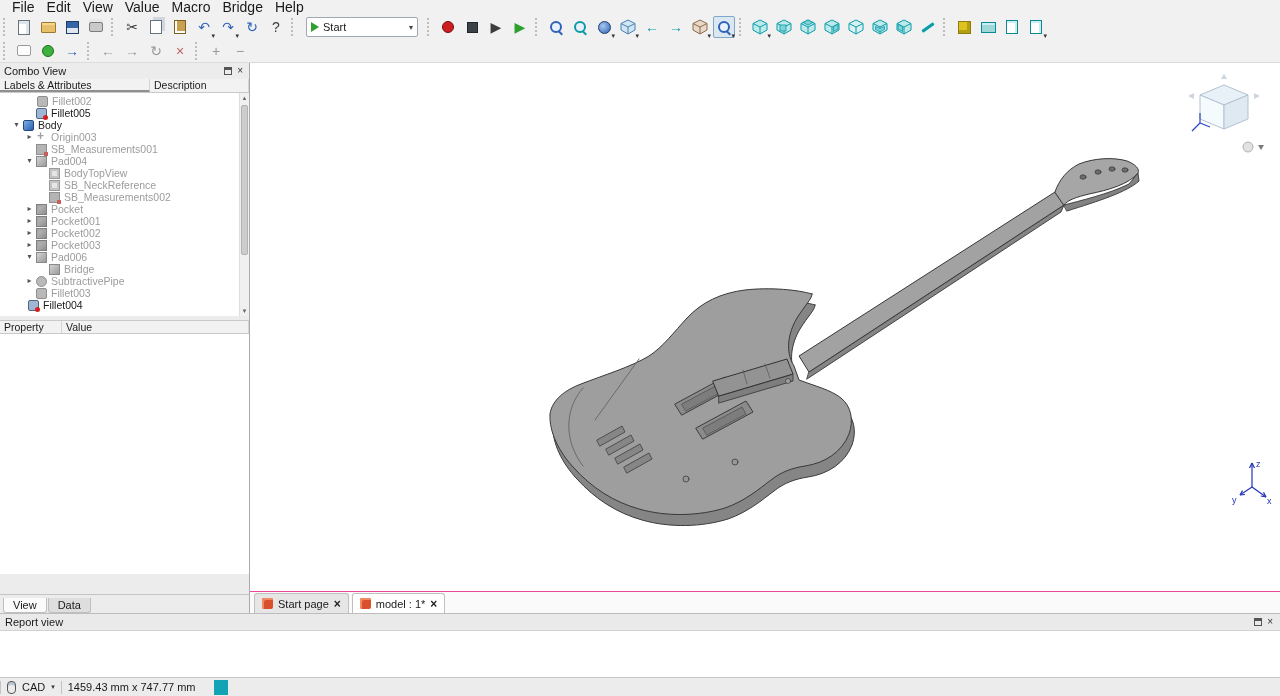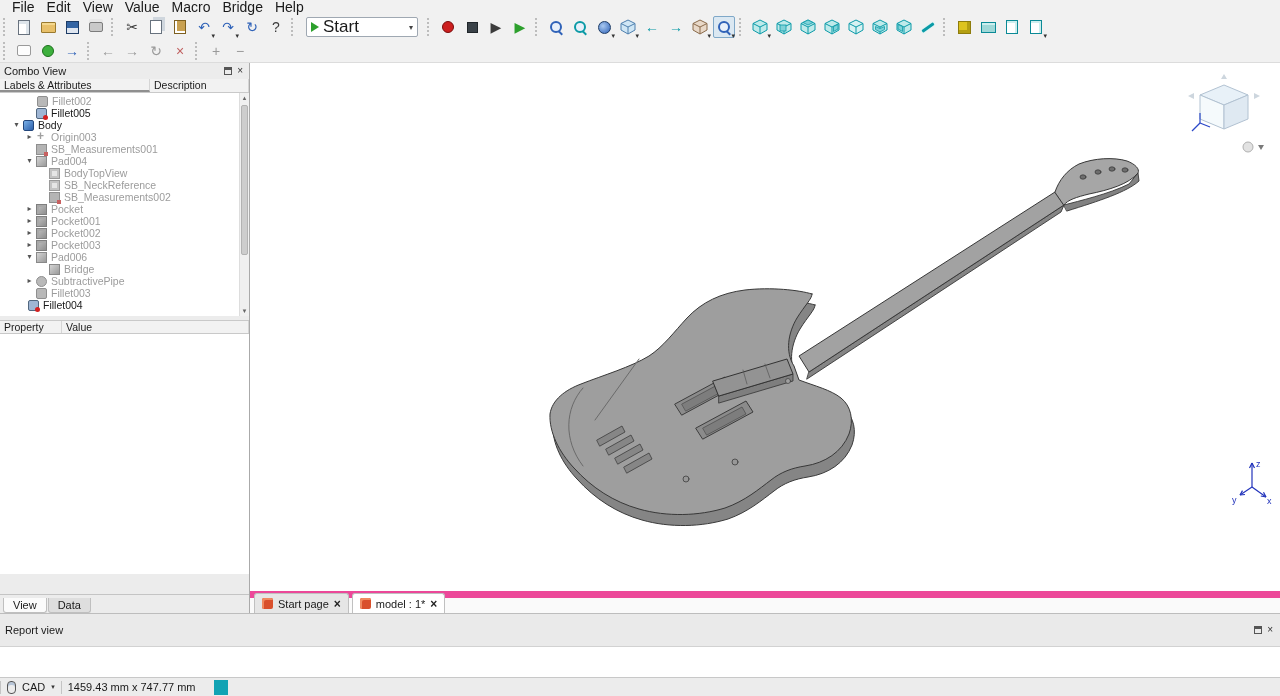--- a/index.html
+++ b/index.html
@@ -40,21 +40,21 @@
   .mi-ok { width:12px; height:12px; border-radius:50%; background:#3db03d; border:1px solid #1d701d; }
   .mi-zoom, .mi-zoomsel { position:relative; width:14px; height:14px; }
   .mi-zoom::before, .mi-zoomsel::before { content:""; position:absolute; left:1px; top:1px; width:8px; height:8px; border:2px solid #2f62b8; border-radius:50%; background:#e8f0fa; }
   .mi-zoom::after, .mi-zoomsel::after { content:""; position:absolute; right:0; bottom:0; width:5px; height:2px; background:#2f62b8; transform:rotate(45deg); }
   .mi-zoomsel::before { border-color:#0b9aa6; }
   .mi-zoomsel::after { background:#0b9aa6; }
   .mi-measure { width:14px; height:3px; background:#0b9aa6; transform:rotate(-35deg); border-radius:1px; box-shadow:0 0 0 1px #dff4f4; }
 
   .wb-combo { display:flex; align-items:center; gap:4px; width:112px; height:20px; border:1px solid #9fa8b2; border-radius:2px; background:#fff; margin:0 6px; padding:0 4px; }
   .wb-combo .wb-ico { width:0; height:0; border-left:8px solid #2da02d; border-top:5px solid transparent; border-bottom:5px solid transparent; }
-  .wb-combo .wb-label { flex:1; font-size:17px; }
+  .wb-combo .wb-label { flex:1; font-size:11px; }
   .wb-caret { font-size:8px; color:#444; }
 
   .cube-svg { display:block; }
 
   
   .main { position:absolute; left:0; top:63px; width:1280px; height:550px; display:flex; }
 
   
   .combo { width:250px; height:550px; background:#ececec; border-right:1px solid #aaa; position:relative; }
   .cv-title { height:16px; display:flex; align-items:center; padding:0 4px; font-size:11px; background:#ececec; }
@@ -99,29 +99,29 @@
   .prop-body { height:240px; background:#fff; }
   .cv-bottom { position:absolute; left:0; right:0; bottom:0; height:19px; background:#ececec; display:flex; align-items:flex-end; padding-left:3px; gap:1px; border-top:1px solid #c4c4c4; }
   .cvb-tab { padding:1px 9px; font-size:11px; border:1px solid #bfbfbf; border-top:none; border-radius:0 0 3px 3px; background:#dedede; }
   .cvb-tab.active { background:#fbfbfb; }
 
   
   .viewport { position:relative; flex:1; height:550px; background:#ffffff; overflow:hidden; }
   .scene { position:absolute; left:0; top:0; }
   .navcube { position:absolute; right:12px; top:8px; }
   .axiscross { position:absolute; right:6px; bottom:108px; }
-  .doc-tabs { position:absolute; left:0; right:0; bottom:0; height:22px; background:#fafafa; border-top:7px solid #ec4899; display:flex; align-items:flex-end; padding-left:4px; gap:3px; }
+  .doc-tabs { position:absolute; left:0; right:0; bottom:0; height:22px; background:#fafafa; border-top:1px solid #ec4899; display:flex; align-items:flex-end; padding-left:4px; gap:3px; }
   .dtab { display:flex; align-items:center; gap:5px; height:20px; padding:0 7px; border:1px solid #c0c0c0; border-bottom:none; border-radius:3px 3px 0 0; background:#e6e6e6; font-size:11px; }
   .dtab.active { background:#ffffff; }
   .fc-ico { width:11px; height:11px; background:#d9502c; border-radius:2px; box-shadow:inset 2px 2px 0 #f08a60; }
   .tclose { font-size:12px; line-height:10px; color:#222; font-weight:bold; cursor:default; }
 
   
   .report { position:absolute; left:0; top:613px; width:1280px; height:64px; background:#fff; border-top:1px solid #bdbdbd; }
-  .report-title { height:16px; background:#eaeaea; display:flex; align-items:center; padding:16px 5px; font-size:11px; border-bottom:1px solid #d2d2d2; }
+  .report-title { height:16px; background:#eaeaea; display:flex; align-items:center; padding:8px 5px; font-size:11px; border-bottom:1px solid #d2d2d2; }
   .report-title .spacer { flex:1; }
   .report-body { height:47px; background:#ffffff; }
 
   
   .statusbar { position:absolute; left:0; top:677px; width:1280px; height:19px; background:#ececec; border-top:1px solid #c8c8c8; display:flex; align-items:center; font-size:11px; }
   .sb-msg { padding-left:6px; flex:1; white-space:nowrap; overflow:hidden; }
   .sb-right { display:flex; align-items:center; gap:6px; }
   .sb-sep { width:1px; height:13px; background:#c4c4c4; }
   .mouse-ico { width:9px; height:13px; border:1.5px solid #555; border-radius:4px; box-shadow:inset 0 3px 0 #b8c6d8; }
   .sb-caret { font-size:7px; color:#333; }

